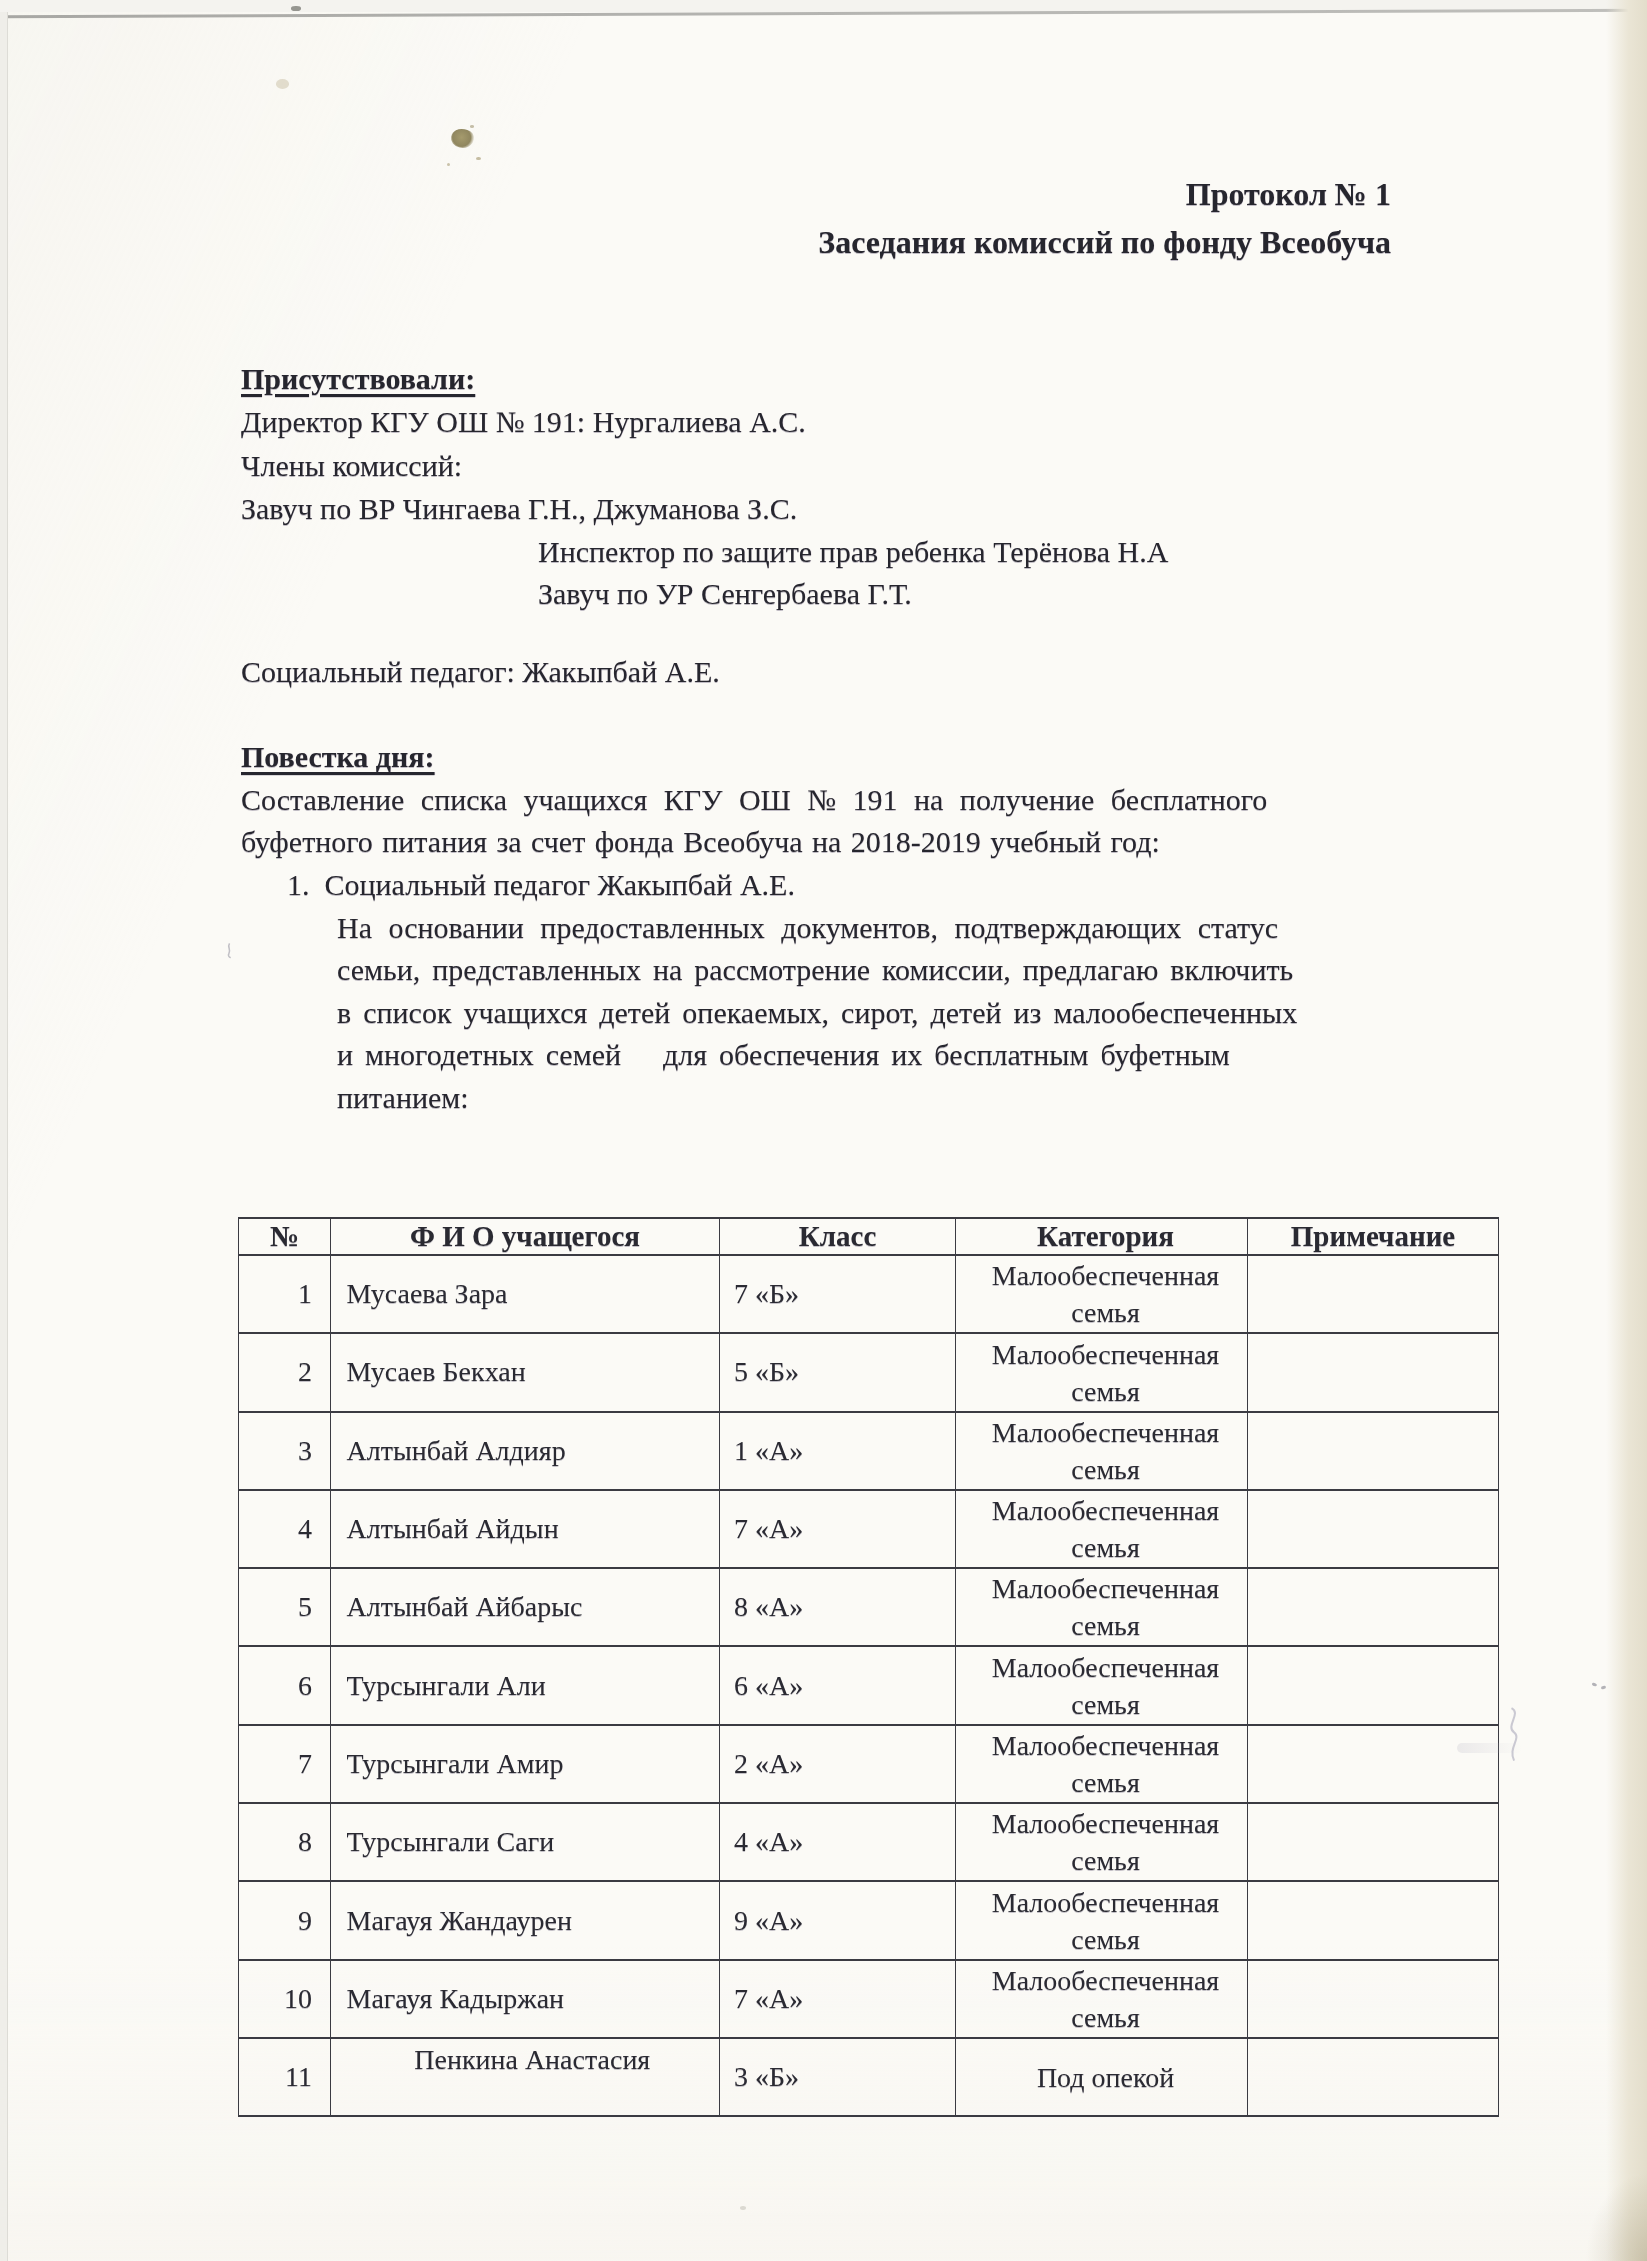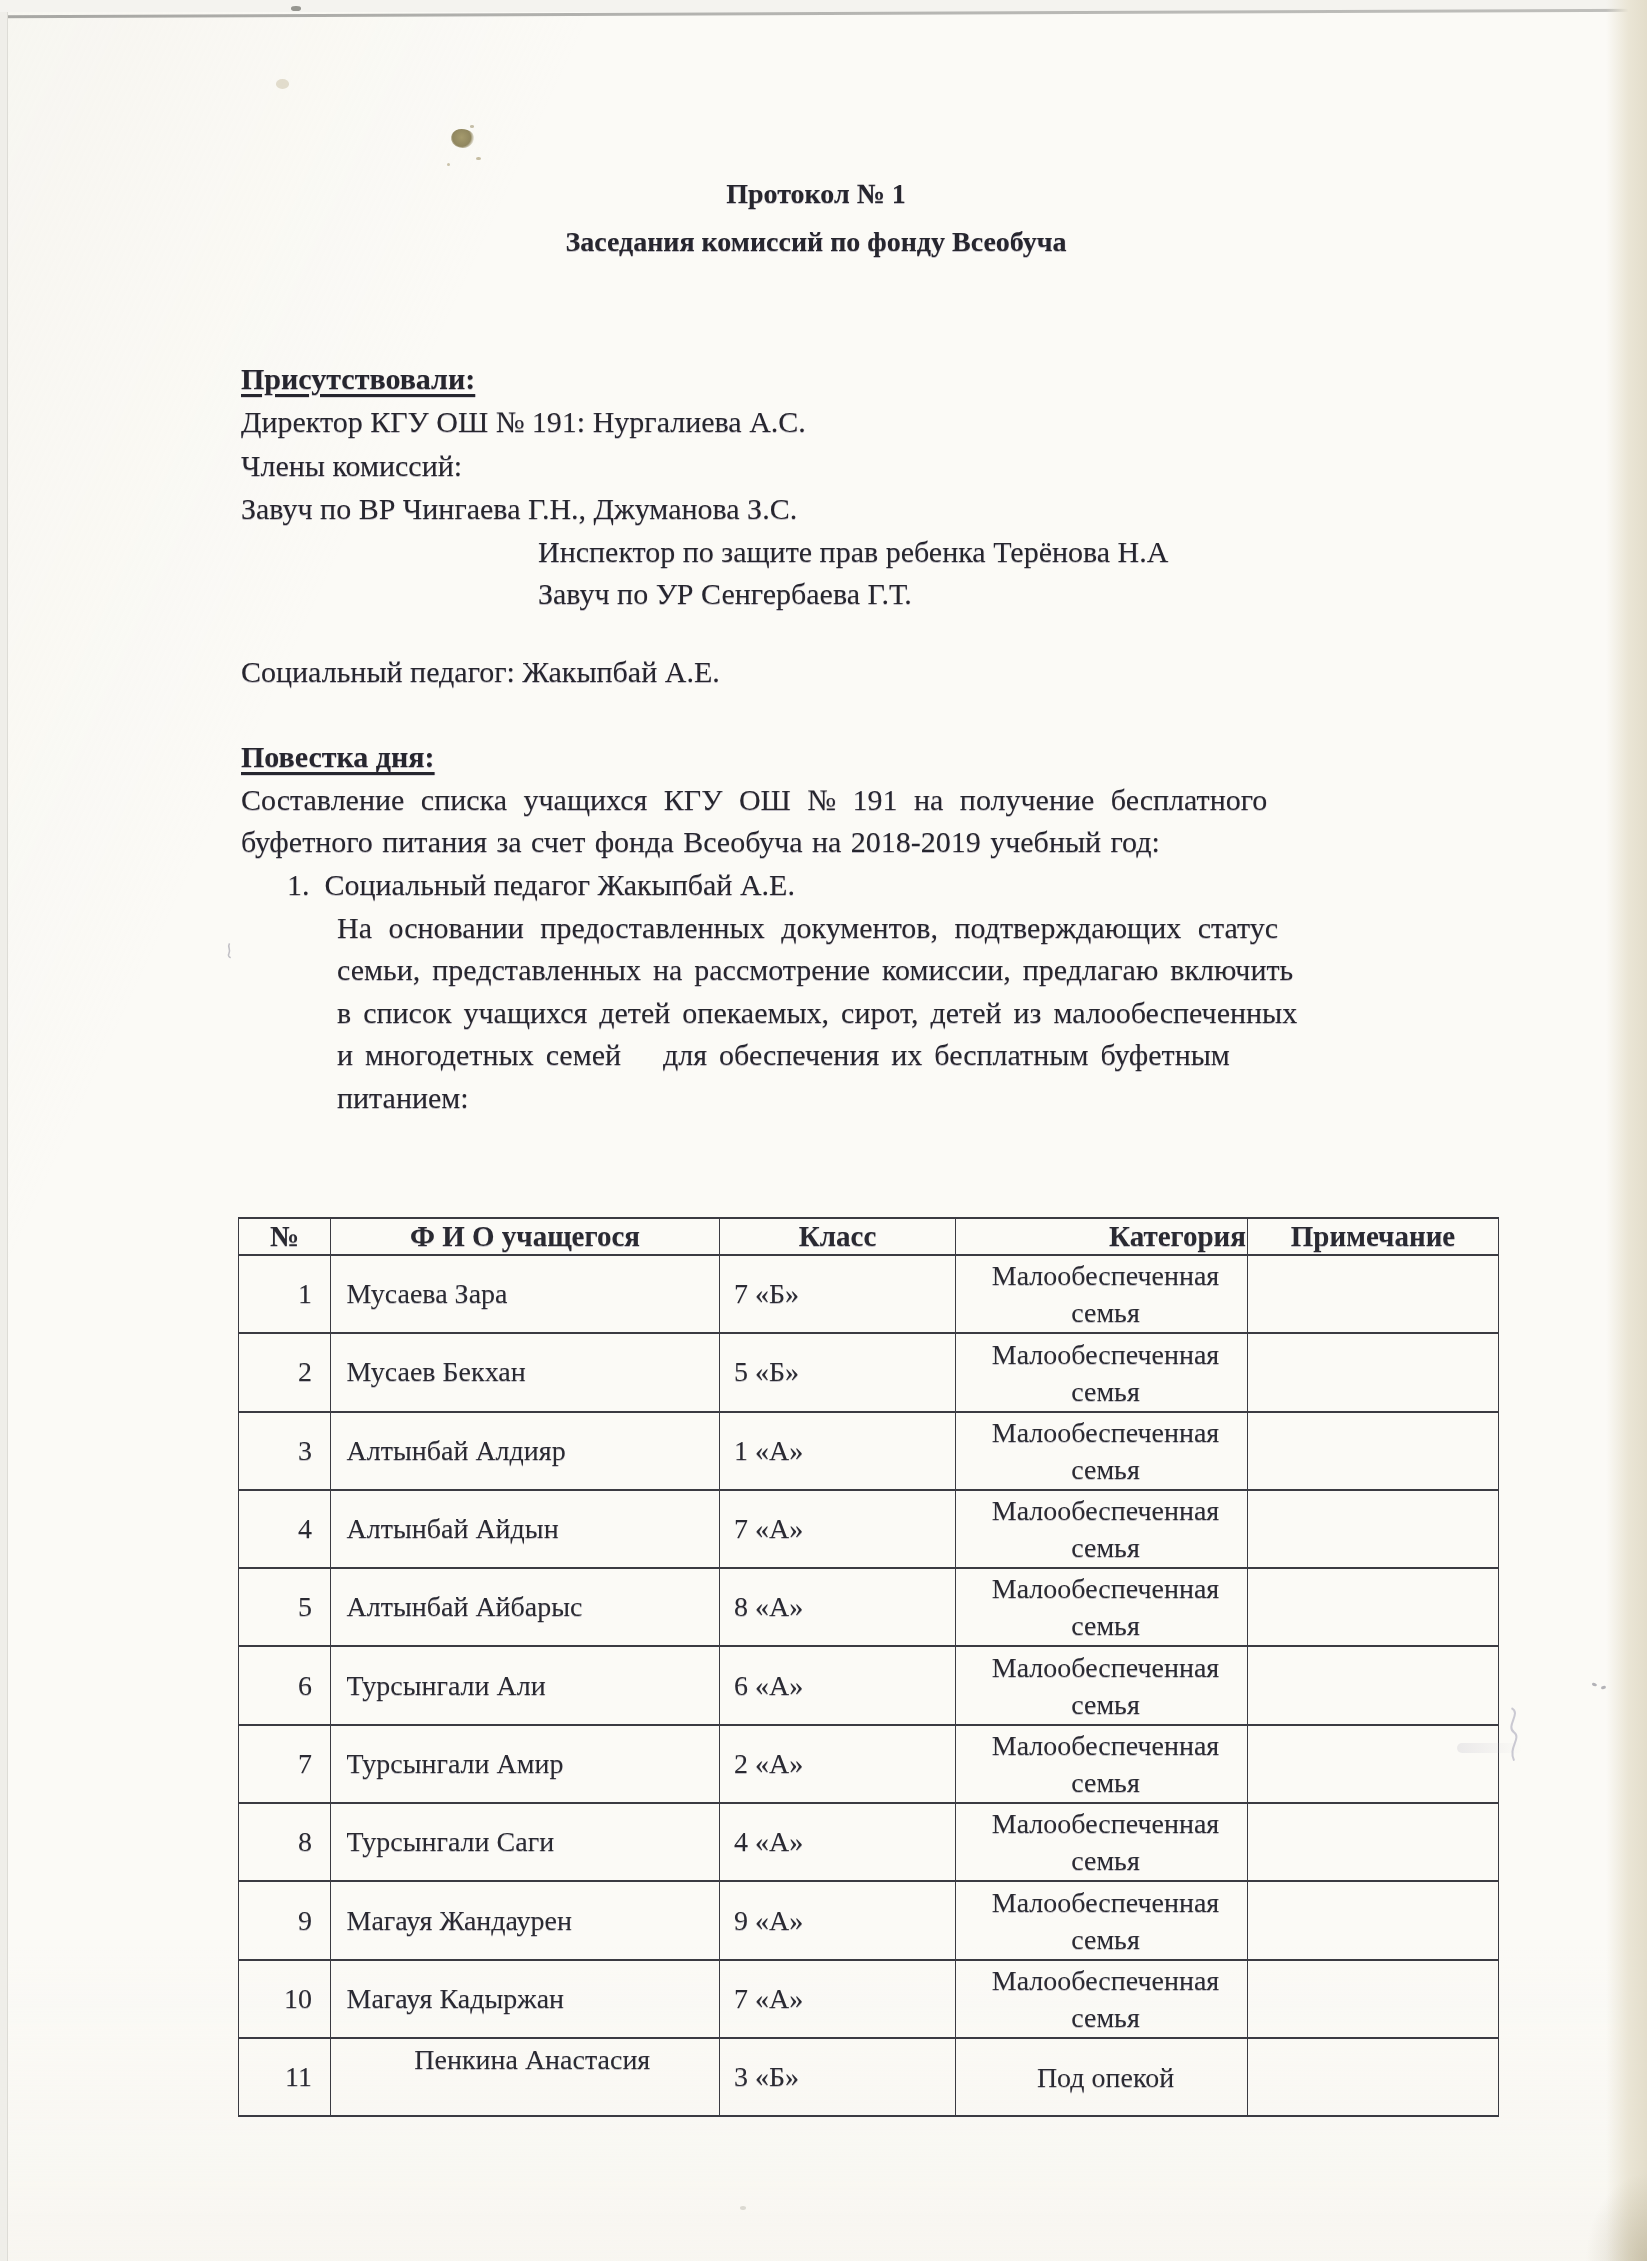--- a/index.html
+++ b/index.html
@@ -37,22 +37,22 @@
     background:radial-gradient(90px 129px at 100% 100%, rgba(158,146,112,.38), rgba(158,146,112,0) 68%);
   }
   
   .line{
     position:absolute;
     font-size:30px;line-height:43px;white-space:pre;
     text-shadow:0 0.6px 0.6px rgba(55,45,80,.30), 0.6px 0 0 rgba(120,60,130,.10);
   }
   .left-col{left:241px;}
   .title-line{
-    left:241px;width:1150px;text-align:center;
-    font-weight:bold;font-size:28px;line-height:48px;
+    left:241px;width:1150px;text-align:right;
+    font-weight:bold;font-size:32px;line-height:48px;
   }
   .heading{font-weight:bold;text-decoration:underline;text-decoration-thickness:2.6px;text-underline-offset:4.5px;}
   .indent-1{left:538px;}
   .indent-item{left:287px;}
   .indent-body{left:337px;}
   .sp-lg{word-spacing:9px;}
   .sp-md{word-spacing:4.5px;}
   .sp-sm{word-spacing:1.9px;}
   
   .roster{
@@ -62,21 +62,21 @@
   }
   .roster th,.roster td{
     border:1.9px solid #3b3b42;
     border-top-width:2.6px;border-bottom-width:2.6px;
     overflow:hidden;
     text-shadow:0 0.6px 0.6px rgba(55,45,80,.28);
   }
   .roster thead tr{height:37px;}
   .roster tbody tr{height:76px;}
   .roster th{font-weight:bold;font-size:29px;text-align:center;vertical-align:middle;}
-  .roster th.h-cat{text-align:right;padding-left:9px;}
+  .roster th.h-cat{text-align:center;padding-left:9px;}
   .td-num{text-align:right;padding-right:18px;vertical-align:middle;}
   .td-name{text-align:left;padding-left:15.5px;vertical-align:middle;}
   .td-class{text-align:left;padding-left:14px;vertical-align:middle;}
   .td-cat{text-align:center;padding-left:9px;vertical-align:top;padding-top:1.3px;line-height:37px;}
   .td-note{}
   .roster tbody tr:last-child{height:78px;}
   .roster tbody tr:last-child .td-name{vertical-align:top;padding-top:5.2px;text-align:center;}
   .roster tbody tr:last-child .td-cat{vertical-align:middle;padding-top:2px;}
   
   .artifact{position:absolute;}

